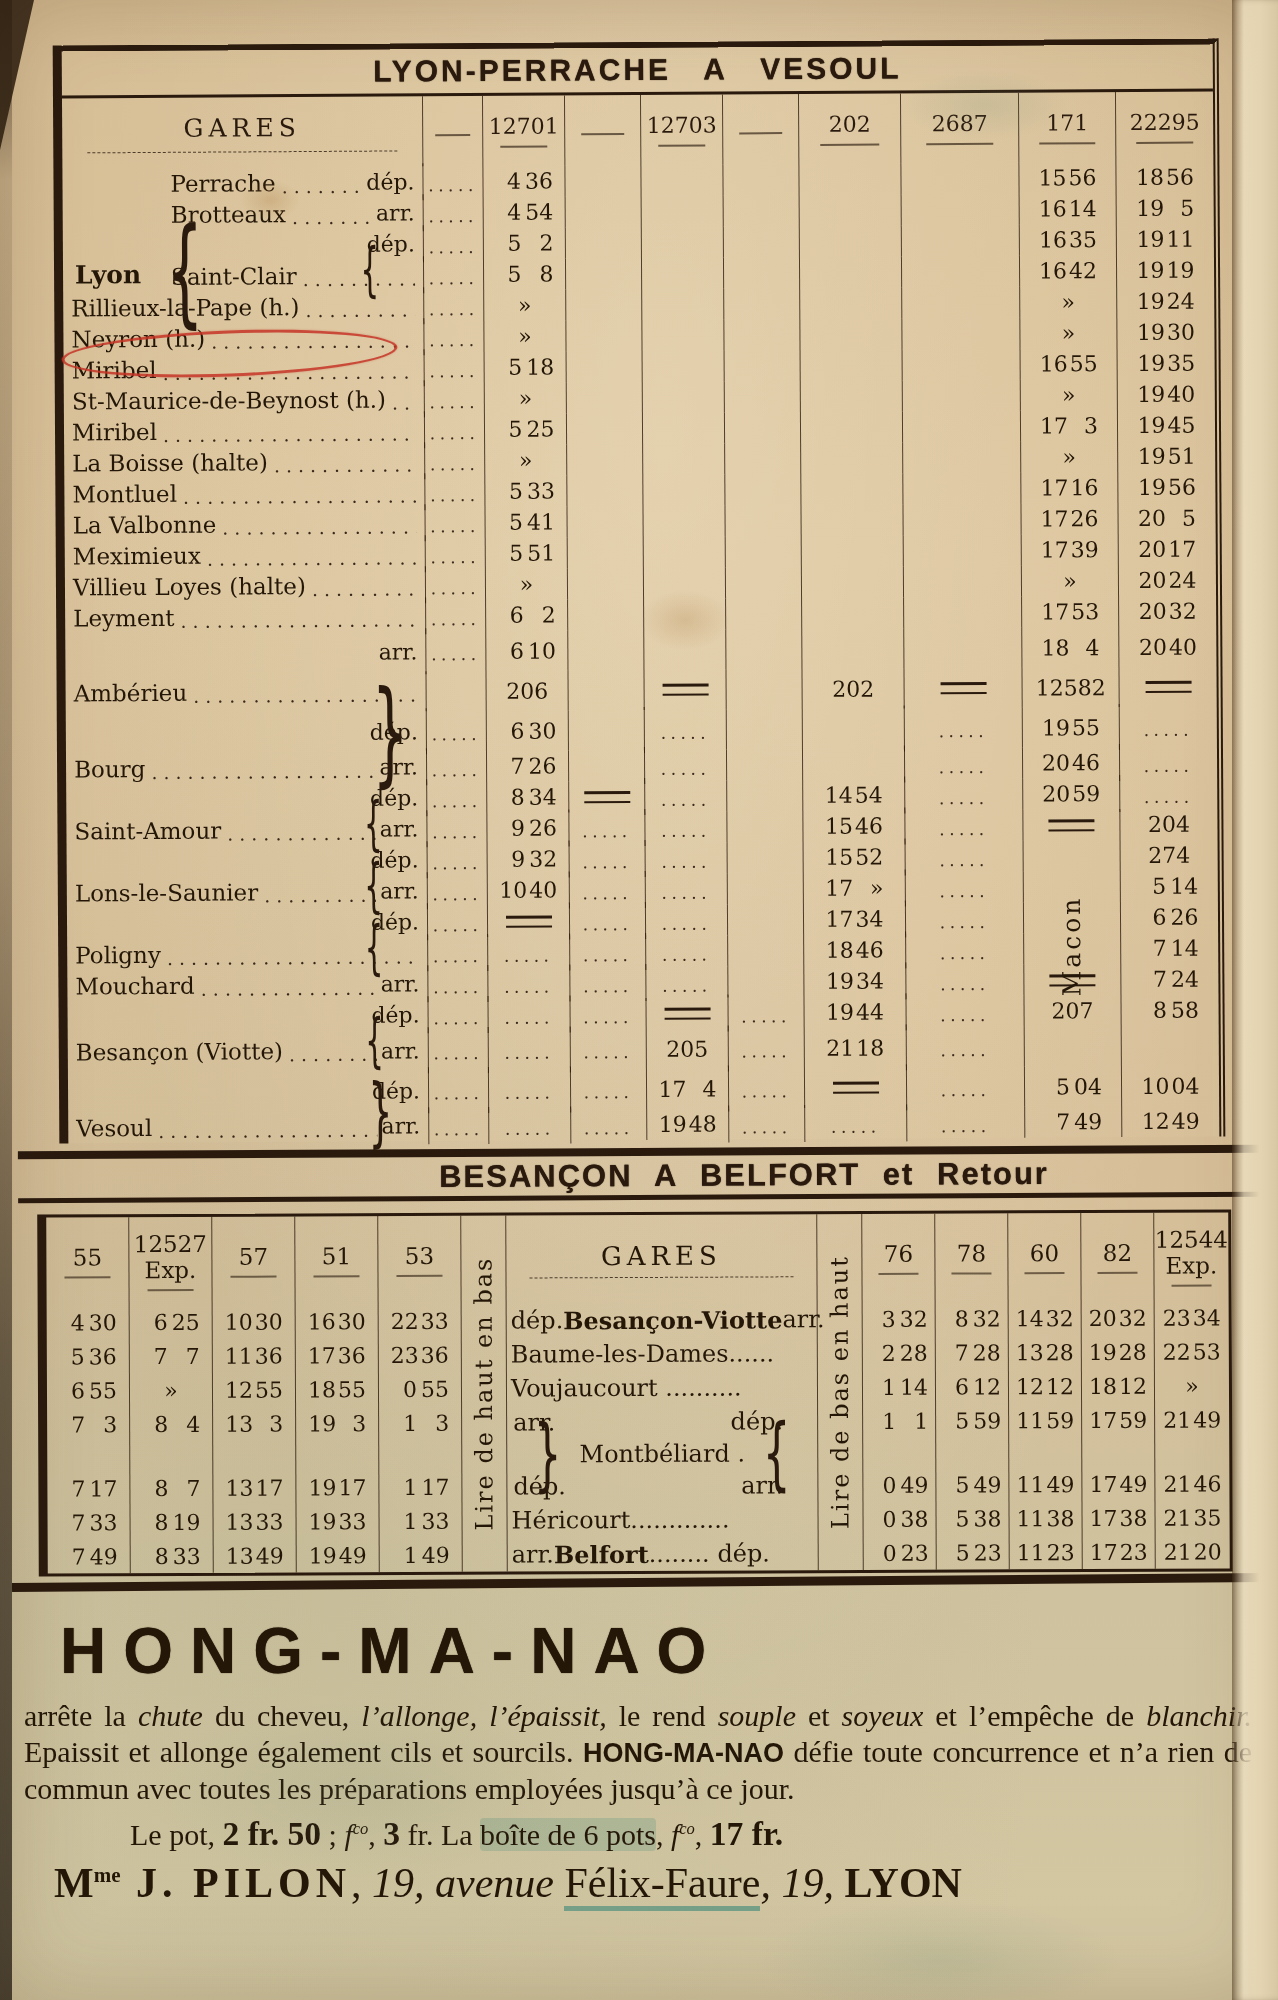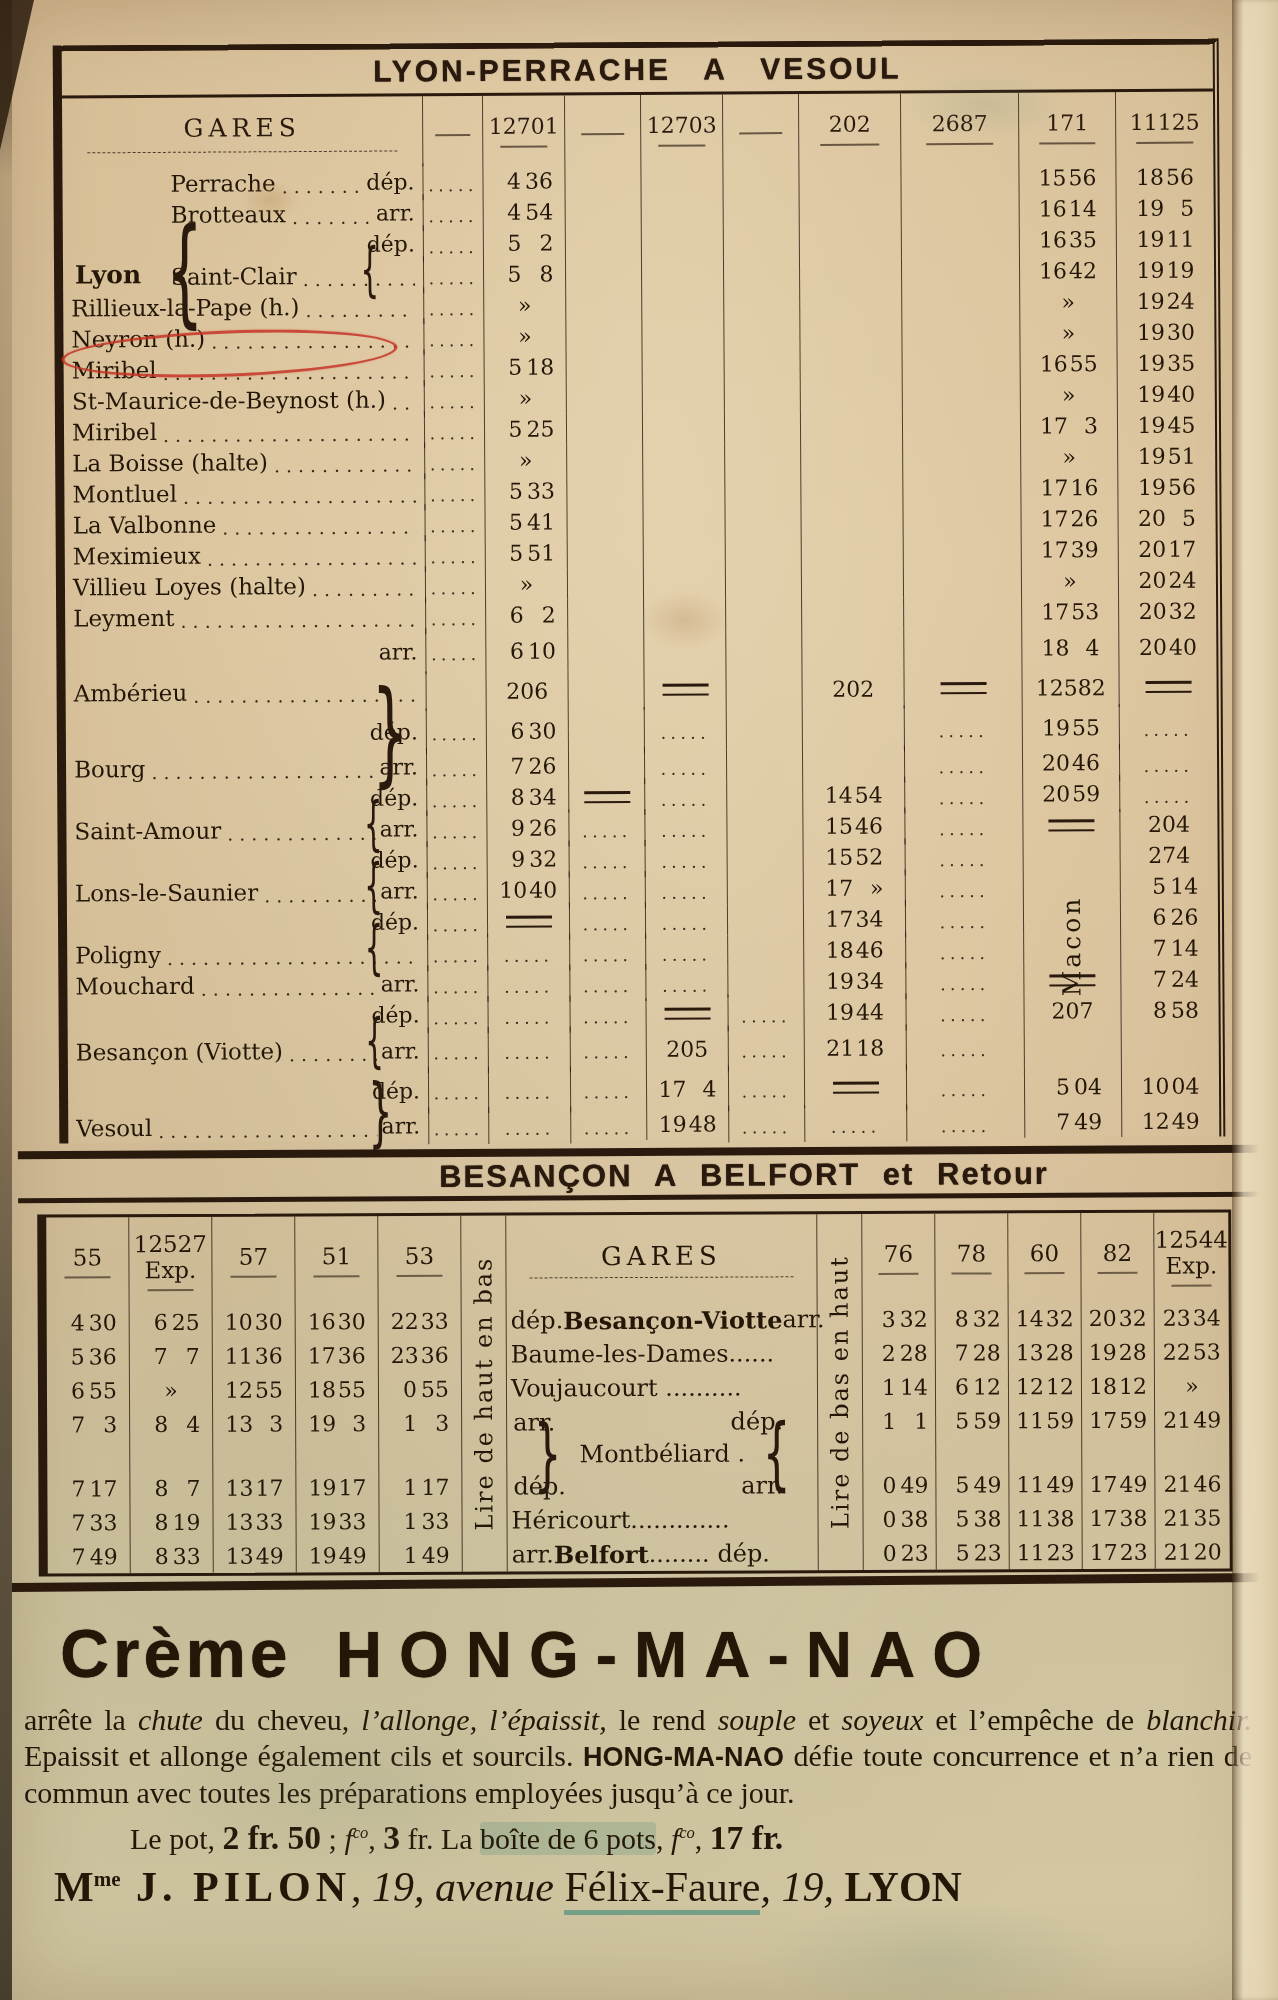--- a/index.html
+++ b/index.html
@@ -154,21 +154,21 @@
           </div>
           <div class="t1hc">
             <div>2687</div>
             <div class="hdash"></div>
           </div>
           <div class="t1hc">
             <div>171</div>
             <div class="hdash"></div>
           </div>
           <div class="t1hc">
-            <div>11125</div>
+            <div>22295</div>
             <div class="hdash"></div>
           </div>
         </div>
         <div class="t1row" style="grid-template-columns: 360px 60px 82px 76px 82px 76px 102px 118px 97px 98px; height: 31px;">
           <div class="gcell" style="padding-left: 108px;">
             <span class="sname">Perrache</span>
             <span class="leader">............................................................</span>
             <span class="suffix">dép.</span>
           </div>
           <div class="tcell dotted">.....</div>
@@ -1514,21 +1514,20 @@
             <span class="mm">20</span>
           </span>
         </div>
       </div>
     </div>
 
   <div class="rule2"></div>
 
   <div id="ad">
     <div class="ad-brand">
-      <span class="creme">Crème</span>
       <span class="hmn">HONG-MA-NAO</span>
     </div>
     <div class="ad-body" id="adbody"><span class="s-n">arrête la </span><span class="s-i">chute</span><span class="s-n"> du cheveu, </span><span class="s-i">l’allonge, l’épaissit,</span><span class="s-n"> le rend </span><span class="s-i">souple</span><span class="s-n"> et </span><span class="s-i">soyeux</span><span class="s-n"> et l’empêche de </span><span class="s-i">blanchir.</span><span class="s-n"> Epaissit et allonge également cils et sourcils. </span><span class="s-b">HONG-MA-NAO</span><span class="s-n"> défie toute concurrence et n’a rien de commun avec toutes les préparations employées jusqu’à ce jour.</span></div>
     <div class="ad-price" id="adprice"><span class="s-n">Le pot, </span><span class="s-big">2 fr. 50</span><span class="s-n"> ; </span><span class="s-i">f</span><span class="s-sup">co</span><span class="s-n">, </span><span class="s-big">3</span><span class="s-n"> fr. La </span><span class="s-teal">boîte de 6 pots</span><span class="s-n">, </span><span class="s-i">f</span><span class="s-sup">co</span><span class="s-n">, </span><span class="s-big">17 fr.</span></div>
     <div class="ad-sign" id="adsign"><span class="s-b">M</span><span class="s-sup-b">me</span><span class="s-pilon"> J. PILON</span><span class="s-n">, </span><span class="s-i">19, avenue </span><span class="s-i-u">Félix-Faure</span><span class="s-i">, 19, </span><span class="s-b">LYON</span></div>
   </div>
 
   <div class="stain" style="left:240px;top:180px;width:60px;height:40px;background:radial-gradient(closest-side,rgba(160,105,40,.22),transparent);"></div>
   <div class="stain" style="left:640px;top:590px;width:90px;height:60px;background:radial-gradient(closest-side,rgba(150,95,35,.18),transparent);"></div>
   <div class="stain" style="left:900px;top:70px;width:170px;height:70px;background:radial-gradient(closest-side,rgba(110,140,115,.16),transparent);"></div>

